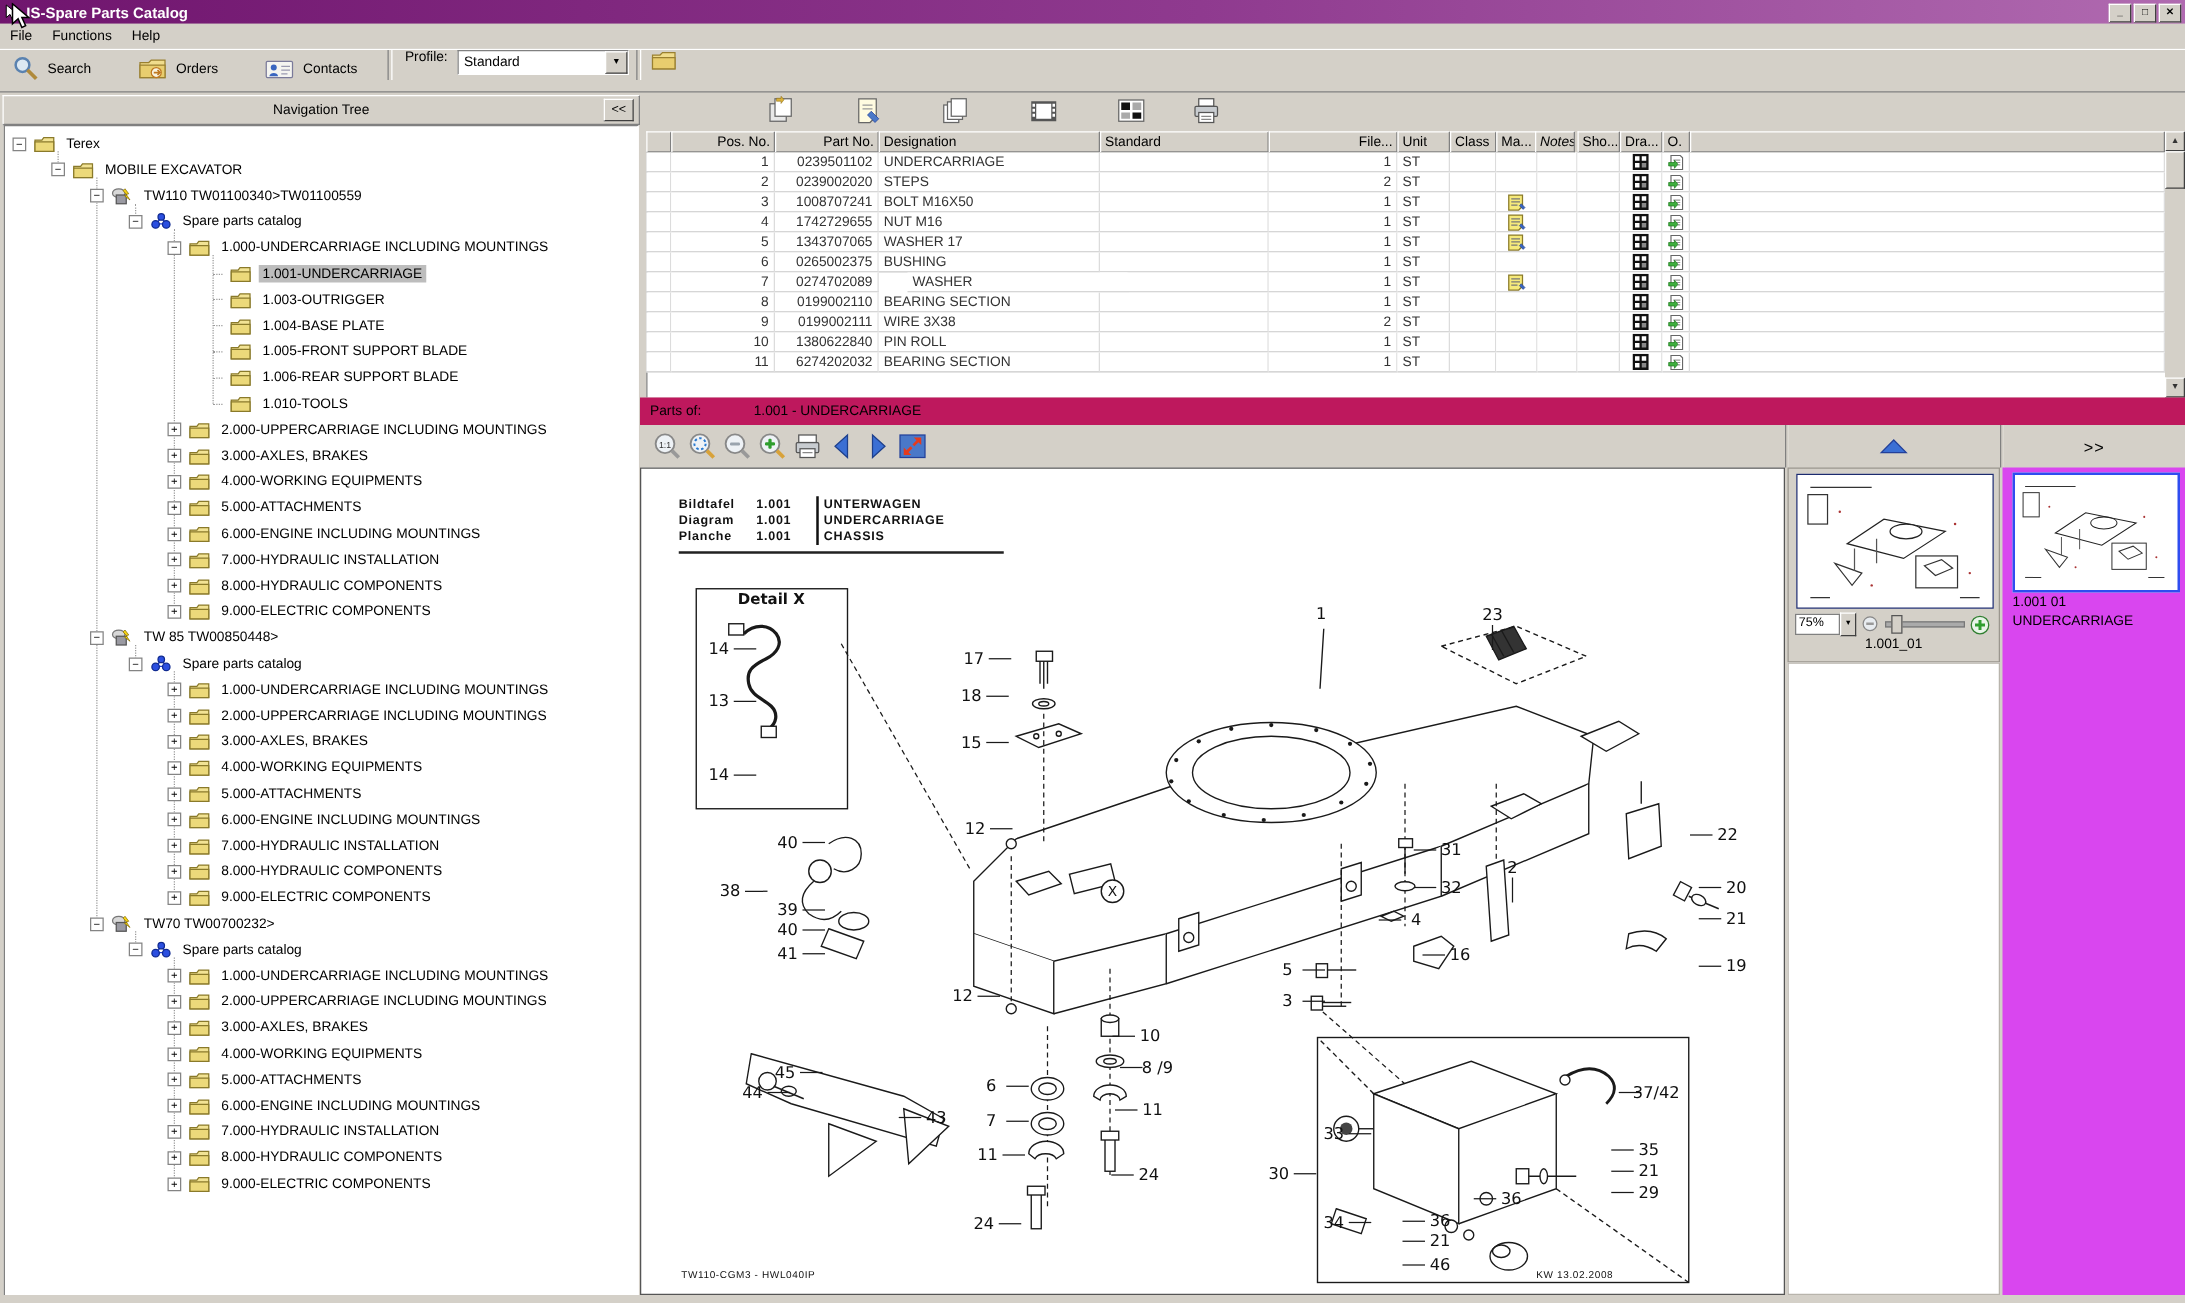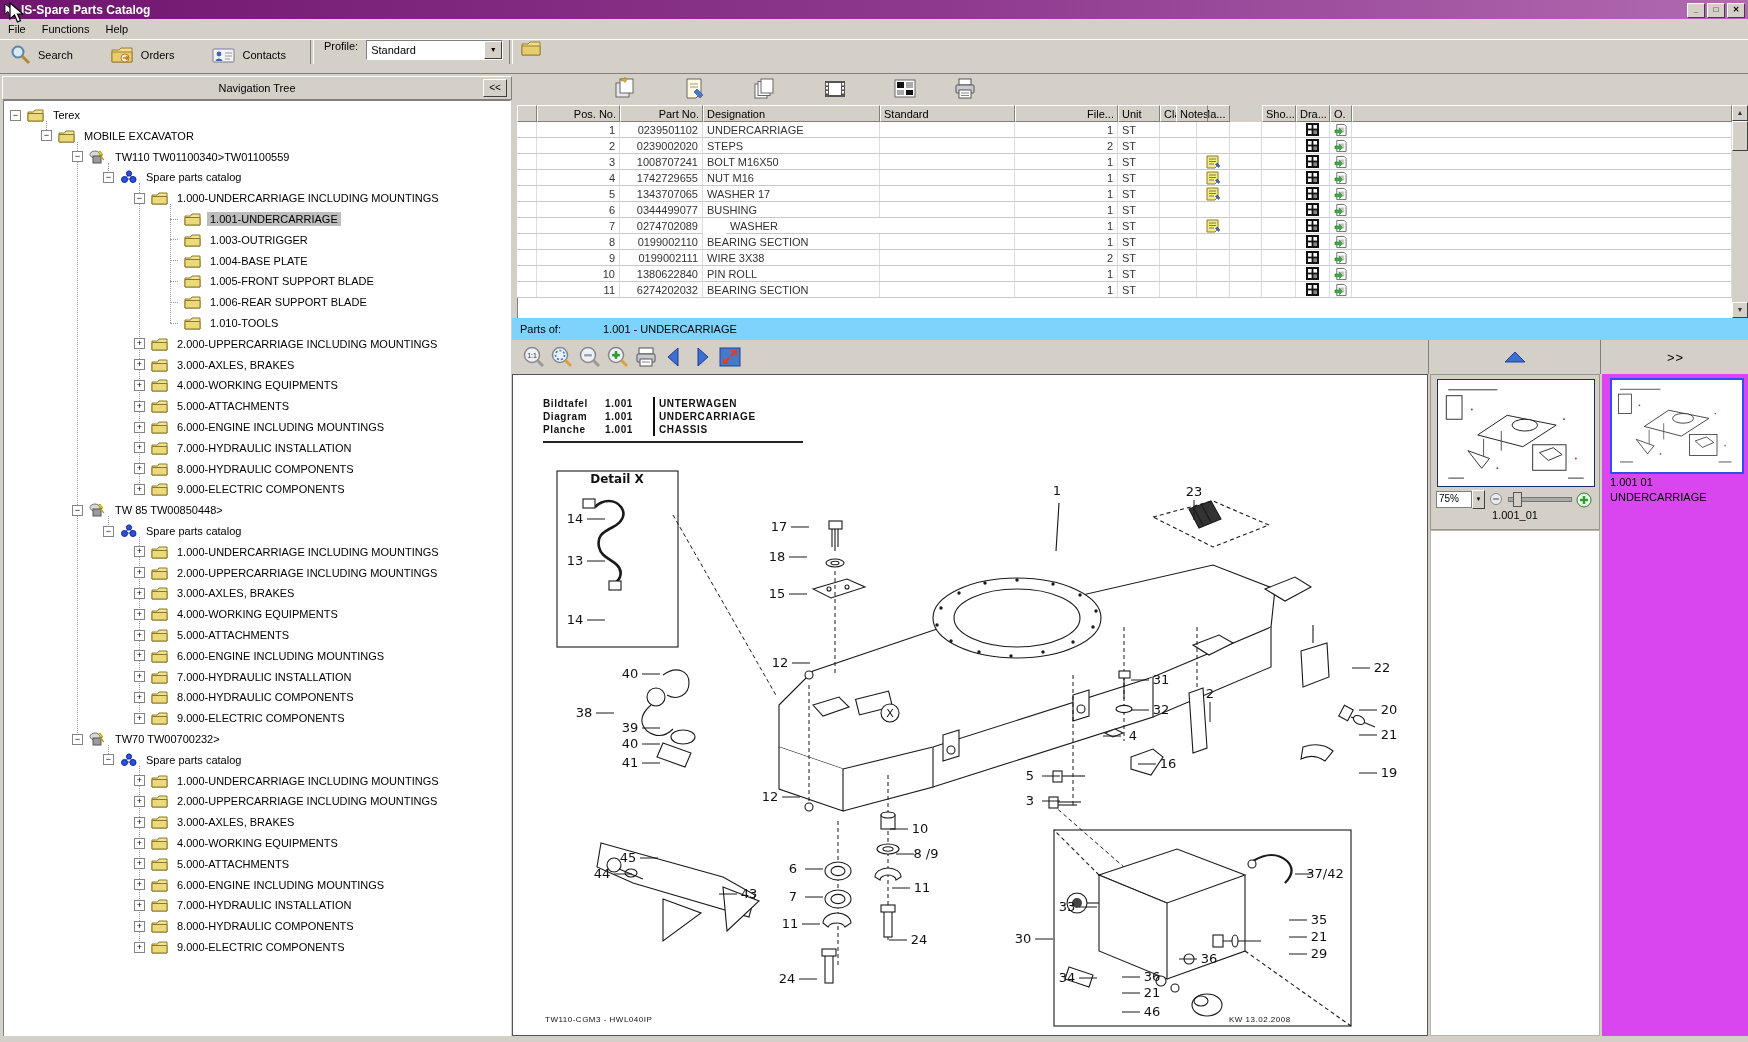--- a/index.html
+++ b/index.html
@@ -48,21 +48,21 @@
   .cell{position:absolute;height:16px;background:#fff;border-right:1px solid #dcdcdc;border-bottom:1px solid #c9c9c9;
     box-sizing:border-box;padding:1px 4px;overflow:hidden;white-space:nowrap;color:#333;display:flex;align-items:center}
   .cell.r{justify-content:flex-end}
   .cell.c{justify-content:center}
   #tablebg{left:517px;top:122px;width:1215px;height:196px;background:#fff;border-left:1px solid #808080}
   
   .sb{background:#d4d0c8}
   .sbtn{background:#d4d0c8;border:1px solid;border-color:#fff #404040 #404040 #fff;
     font-size:7px;text-align:center;color:#333;line-height:14px}
   
-  #partsof{left:512px;top:318px;width:1236px;height:22px;background:#7dd3fc;display:flex;align-items:center;
+  #partsof{left:512px;top:318px;width:1236px;height:22px;background:#be185d;display:flex;align-items:center;
     border-bottom:1px solid #9a968e}
   #diagstrip{left:512px;top:340px;width:1236px;height:34px;background:#d4d0c8;display:flex;align-items:center}
   .vicon{width:24px;height:24px;margin-right:4px}
   #canvas{left:512px;top:374px;width:916px;height:662px;background:#fff;border:1px solid #555;box-sizing:border-box}
   .dgstrip-div{position:absolute;top:340px;width:2px;height:34px;border-left:1px solid #808080;border-right:1px solid #fff}
   #dheader{position:absolute;left:30px;top:22px;display:grid;grid-template-columns:62px 44px 10px auto;
     font-size:10px;font-weight:bold;letter-spacing:.6px;line-height:13px;color:#111}
   #dheader .bar{grid-row:1/4;grid-column:3;border-left:2px solid #111;margin:0 4px}
   #dhline{position:absolute;left:30px;top:66px;width:260px;border-top:2px solid #222}
   .dfoot{position:absolute;top:640px;font-size:8px;letter-spacing:.5px;color:#111}
@@ -555,21 +555,21 @@
 <div class="abs" id="tablewrap">
     <div class="hcell" style="left: 517px; width: 20px;"></div>
     <div class="hcell" style="left: 537px; width: 83px; text-align: right;">Pos. No.</div>
     <div class="hcell" style="left: 620px; width: 83px; text-align: right;">Part No.</div>
     <div class="hcell" style="left: 703px; width: 177px;">Designation</div>
     <div class="hcell" style="left: 880px; width: 135px;">Standard</div>
     <div class="hcell" style="left: 1015px; width: 103px; text-align: right;">File...</div>
     <div class="hcell" style="left: 1118px; width: 42px;">Unit</div>
     <div class="hcell" style="left: 1160px; width: 37px;">Class</div>
     <div class="hcell" style="left: 1197px; width: 33px;">Ma...</div>
-    <div class="hcell" style="left: 1176px; width: 32px;">Notes</div>
+    <div class="hcell" style="left: 1228px; width: 32px; font-style: italic;">Notes</div>
     <div class="hcell" style="left: 1262px; width: 34px;">Sho...</div>
     <div class="hcell" style="left: 1296px; width: 34px;">Dra...</div>
     <div class="hcell" style="left: 1330px; width: 22px;">O.</div>
     <div class="hcell" style="left: 1352px; width: 380px;"></div>
     <div class="cell" style="left: 517px; width: 20px; top: 122px;"></div>
     <div class="cell r" style="left: 537px; width: 83px; top: 122px;">1</div>
     <div class="cell r" style="left: 620px; width: 83px; top: 122px;">0239501102</div>
     <div class="cell" style="left: 703px; width: 177px; top: 122px;">UNDERCARRIAGE</div>
     <div class="cell" style="left: 880px; width: 135px; top: 122px;"></div>
     <div class="cell r" style="left: 1015px; width: 103px; top: 122px;">1</div>
@@ -736,21 +736,21 @@
         <path d="M3 1 L11 1 L13 3 L13 13 L3 13 Z" fill="#fff" stroke="#666"></path>
         <line x1="5" y1="5" x2="11" y2="5" stroke="#999"></line>
         <line x1="5" y1="7" x2="11" y2="7" stroke="#999"></line>
         <line x1="5" y1="9" x2="11" y2="9" stroke="#999"></line>
         <path d="M1 7 L6 7 L6 5 L9 8.5 L6 12 L6 10 L1 10 Z" fill="#3fae3f" stroke="#1e7a1e" stroke-width="0.6"></path>
       </svg>
     </div>
     <div class="cell" style="left: 1352px; width: 380px; top: 186px;"></div>
     <div class="cell" style="left: 517px; width: 20px; top: 202px;"></div>
     <div class="cell r" style="left: 537px; width: 83px; top: 202px;">6</div>
-    <div class="cell r" style="left: 620px; width: 83px; top: 202px;">0344499077</div>
+    <div class="cell r" style="left: 620px; width: 83px; top: 202px;">0265002375</div>
     <div class="cell" style="left: 703px; width: 177px; top: 202px;">BUSHING</div>
     <div class="cell" style="left: 880px; width: 135px; top: 202px;"></div>
     <div class="cell r" style="left: 1015px; width: 103px; top: 202px;">1</div>
     <div class="cell" style="left: 1118px; width: 42px; top: 202px;">ST</div>
     <div class="cell" style="left: 1160px; width: 37px; top: 202px;"></div>
     <div class="cell c" style="left: 1197px; width: 33px; top: 202px;"></div>
     <div class="cell" style="left: 1230px; width: 32px; top: 202px;"></div>
     <div class="cell" style="left: 1262px; width: 34px; top: 202px;"></div>
     <div class="cell c" style="left: 1296px; width: 34px; top: 202px;">
       <svg width="13" height="13" viewBox="0 0 13 13">

